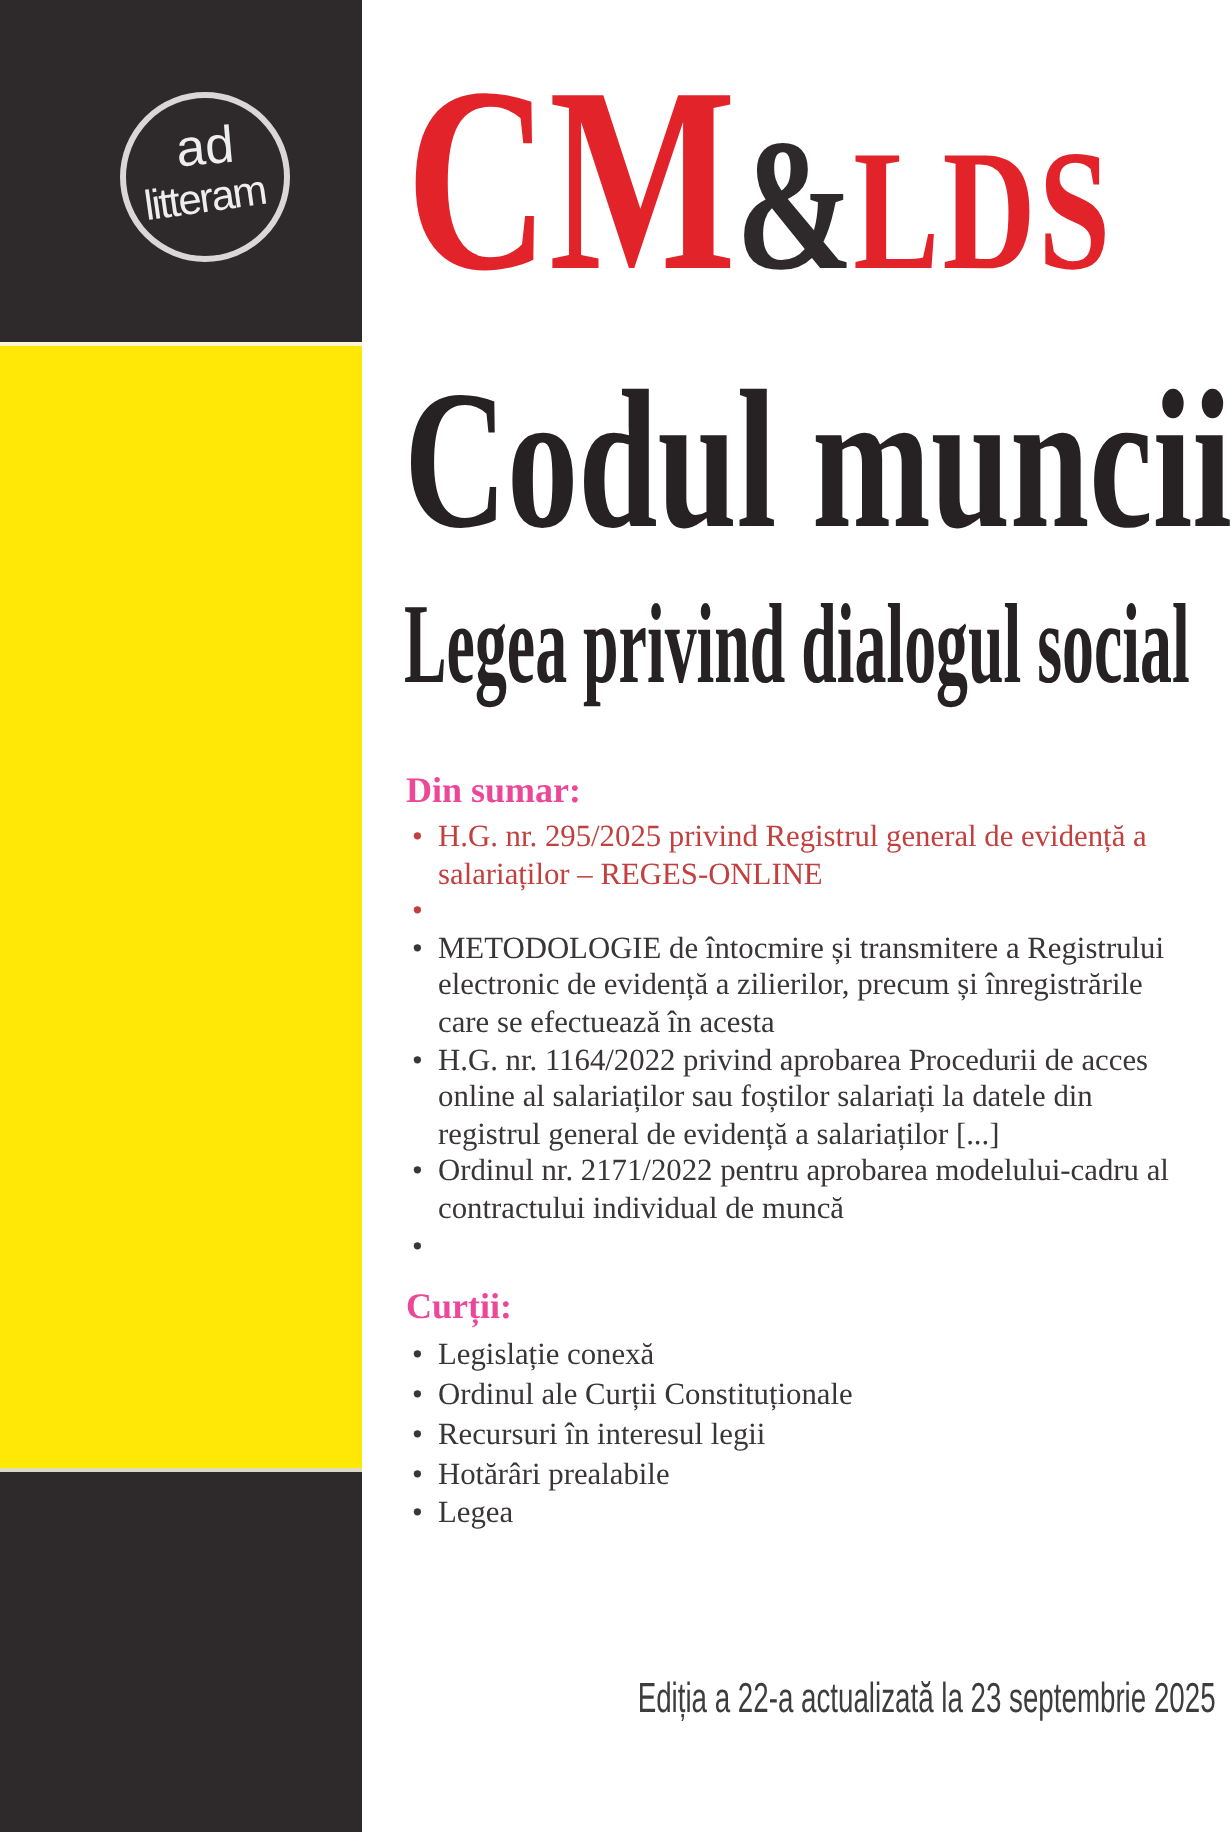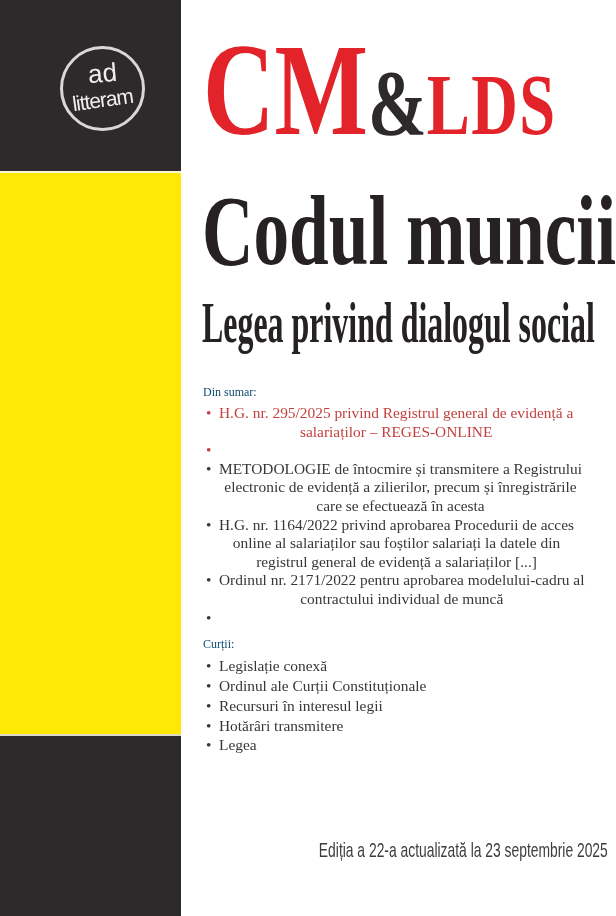--- a/index.html
+++ b/index.html
@@ -40,27 +40,27 @@
   
   .title { position: absolute; left: 202px; top: 177px; margin: 0;
            font-size: 99px; line-height: 1.1; font-weight: bold; color: #262223;
            white-space: nowrap; transform: scaleX(.72); transform-origin: 0 0; }
   .subtitle { position: absolute; left: 202px; top: 292px; margin: 0;
               font-size: 57px; line-height: 1.1; font-weight: bold; color: #262223;
               white-space: nowrap; transform: scaleX(.56); transform-origin: 0 0; }
 
   
   .content { position: absolute; left: 203px; top: 385px; width: 414px; color: #3a3536; }
-  .sec-head { font-size: 12px; font-weight: normal; color: #0c4a6e; margin: 0 0 4px 0; }
+  .sec-head { font-size: 18px; font-weight: bold; color: #ec4899; margin: 0 0 4px 0; }
   .contine-head { margin-top: 10px; }
   ul.blist { list-style: none; margin: 0; padding: 0; font-size: 15.4px; line-height: 18.6px; }
   ul.blist li { display: flex; }
   ul.blist li.red { color: #c2413f; }
   ul.blist .b { flex: 0 0 16px; padding-left: 3px; }
-  ul.blist .t { white-space: pre-line; text-align: center; }
+  ul.blist .t { white-space: pre-line; }
   ul.clist { line-height: 19.8px; }
 
   
   .edition { position: absolute; top: 838px; right: 8px; margin: 0;
              font-family: "Liberation Sans", sans-serif; font-size: 21px; color: #3d3d3d;
              white-space: nowrap; transform: scaleX(.66); transform-origin: 100% 0; }
 </style>
 </head>
 <body>
 
@@ -126,21 +126,21 @@
         <li>
           <span class="b">•</span>
           <span class="t">Ordinul ale Curții Constituționale</span>
         </li>
         <li>
           <span class="b">•</span>
           <span class="t">Recursuri în interesul legii</span>
         </li>
         <li>
           <span class="b">•</span>
-          <span class="t">Hotărâri transmitere</span>
+          <span class="t">Hotărâri prealabile</span>
         </li>
         <li>
           <span class="b">•</span>
           <span class="t">Legea</span>
         </li>
       </ul>
   </div>
 
   <p class="edition">Ediția a 22-a actualizată la 23 septembrie 2025</p>
 

